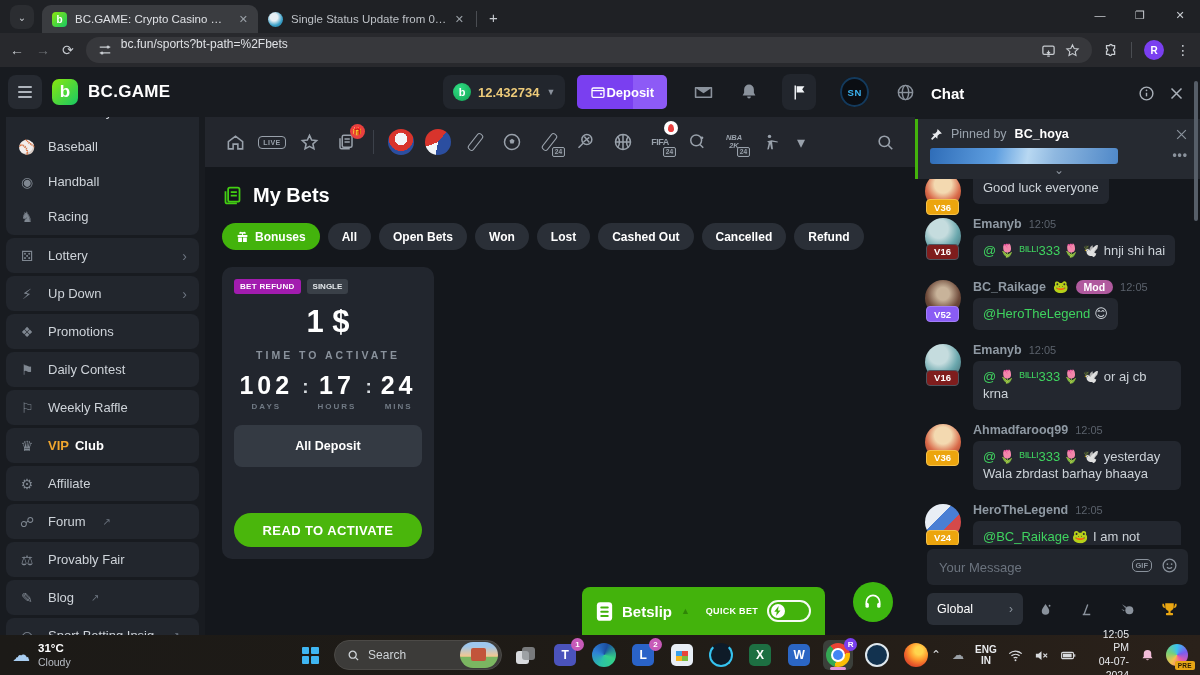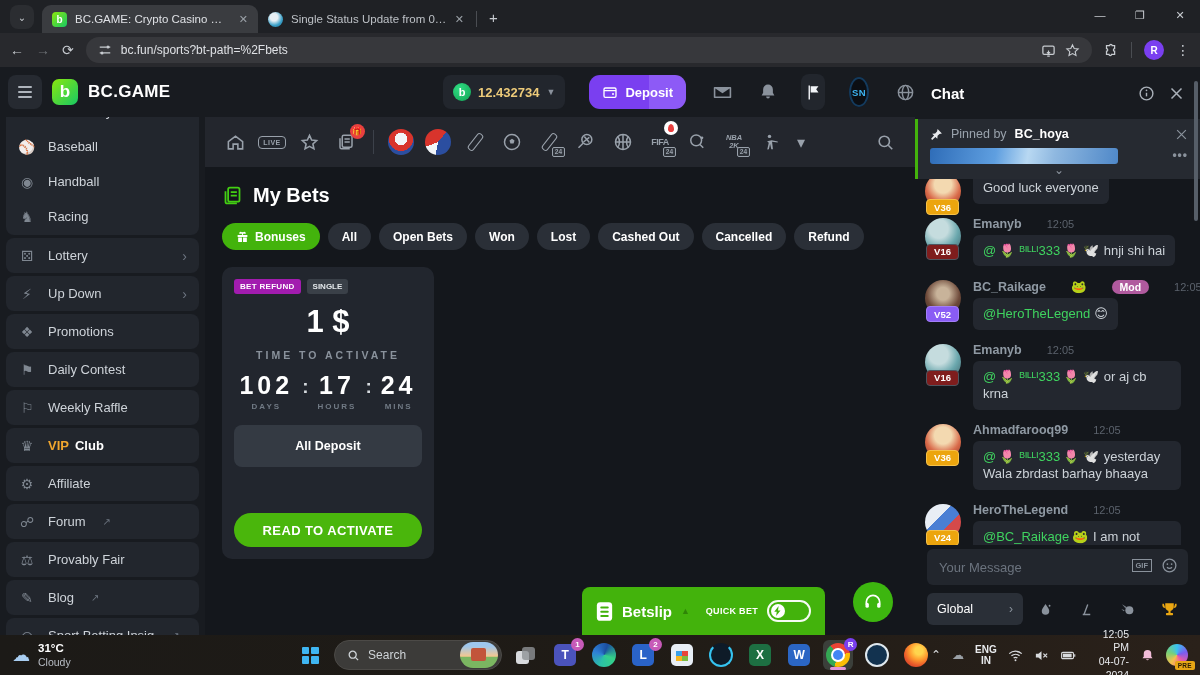--- a/index.html
+++ b/index.html
@@ -17,21 +17,21 @@
 .fav{flex:none;width:15px;height:15px;border-radius:4px;background:linear-gradient(135deg,#8ae70e,#17c964);color:#fff;font-weight:800;font-size:10px;display:flex;align-items:center;justify-content:center}
 .fav2{flex:none;width:15px;height:15px;border-radius:50%;background:radial-gradient(circle at 40% 35%,#e8f0f5 28%,#3aa0c8 62%,#1c6e92)}
 .tab .x{color:#9aa0a6;font-size:11px;flex:none}
 .tabsep{width:1px;height:16px;background:#4a4d52;margin:0 2px 6px}
 .newtab{color:#c7cbd0;font-size:15px;margin:0 0 7px 10px}
 .winctl{position:absolute;right:0;top:0;height:30px;display:flex}
 .winctl span{width:40px;display:flex;align-items:center;justify-content:center;color:#c7cbd0;font-size:11px}
 .urlbar{height:34px;background:#28292d;display:flex;align-items:center;padding:0 10px;gap:12px}
 .nav-ic{color:#c7cbd0;font-size:14px}
 .nav-ic.dim{color:#6d7176}
-.urlpill{flex:1;height:26px;background:#37383c;border-radius:13px;display:flex;align-items:center;padding:0 12px;gap:9px;font-size:12px;color:#dfe1e5}
+.urlpill{flex:1;height:26px;background:#37383c;border-radius:13px;display:flex;padding:0 12px;gap:9px;font-size:12px;color:#dfe1e5}
 .urlpill svg{flex:none}
 .url-text{flex:1}
 .chip-ic{color:#c7cbd0;display:flex;align-items:center}
 .profile-r{width:20px;height:20px;border-radius:50%;background:#7a3ff0;color:#fff;font-size:10px;font-weight:800;display:flex;align-items:center;justify-content:center}
 .vsep{width:1px;height:16px;background:#4a4d52}
 
 
 .content{display:flex;height:568px}
 
 
@@ -51,21 +51,21 @@
 .vip-p{color:#f0a62e;font-weight:800}
 .vip-s{color:#fff;font-weight:800;margin-left:4px}
 
 
 .main{flex:1;display:flex;flex-direction:column;position:relative;min-width:0;background:#14171c}
 .acct{height:50px;background:#181b20;display:flex;align-items:center;flex:none}
 .balance{margin-left:238px;height:34px;background:#22262d;border-radius:8px;display:flex;align-items:center;gap:7px;padding:0 10px}
 .coin{width:18px;height:18px;border-radius:50%;background:radial-gradient(circle at 35% 30%,#2fdc82,#12a355);display:flex;align-items:center;justify-content:center;font-size:11px;font-weight:800;color:#fff}
 .bal-num{font-size:13px;font-weight:bold;color:#ecca79}
 .bal-chev{color:#8a919c;font-size:9px}
-.dep{margin-left:24px;height:34px;padding:0 13px;border-radius:11px;background:linear-gradient(90deg,#7a3ff0 62%,#8d5af6 62%);display:flex;align-items:center;gap:7px;font-size:13px;font-weight:bold;color:#fff}
+.dep{margin-left:12px;height:34px;padding:0 13px;border-radius:5px;background:linear-gradient(90deg,#7a3ff0 62%,#8d5af6 62%);display:flex;align-items:center;gap:0;font-size:13px;font-weight:bold;color:#fff}
 .acct-ic{color:#8a929c;margin-left:27px;display:flex}
 .flagbox{width:36px;height:36px;background:#22262d;border-radius:8px;display:flex;align-items:center;justify-content:center;margin-left:24px}
 .avatar-sn{width:30px;height:30px;border-radius:50%;background:#0b0e13;box-shadow:0 0 0 2px #143a5c inset;margin-left:24px;display:flex;align-items:center;justify-content:center;font-size:9.5px;font-weight:700;color:#3db4f2;letter-spacing:.5px}
 
 .sports{height:50px;background:#23262d;display:flex;align-items:center;gap:9px;padding:0 16px;flex:none}
 .sp{width:28px;height:30px;display:flex;align-items:center;justify-content:center;color:#99a1ab;position:relative;flex:none}
 .live-badge{border:1.5px solid #99a1ab;border-radius:4px;font-size:7px;font-weight:800;padding:2px 4px;letter-spacing:.5px}
 .bets-badge{position:absolute;top:-3px;right:-5px;background:#e8403f;color:#fff;border-radius:50%;width:15px;height:15px;font-size:8px;display:flex;align-items:center;justify-content:center}
 .sdivider{width:1px;height:24px;background:#3c414a;margin:0 4px;flex:none}
 .logo-circle{width:26px;height:26px;border-radius:50%;flex:none}
@@ -127,31 +127,31 @@
 .msg.partial{margin-top:-15px}
 .avatar{position:absolute;left:0;top:1px;width:36px;height:36px;border-radius:50%}
 .av-emanyb{background:radial-gradient(circle at 38% 30%,#c5dcde 0 28%,#6aa7ad 58%,#3d5c63)}
 .av-raikage{background:radial-gradient(circle at 50% 38%,#c8b39a 0 22%,#6e4a3a 58%,#2e2420)}
 .av-ahmad{background:radial-gradient(circle at 50% 32%,#f3d9b0 0 28%,#d96a4a 58%,#7a3020)}
 .av-hero{background:linear-gradient(135deg,#e8eef5 0 38%,#4a7fd4 38% 62%,#d44a4a 62%)}
 .lvl{position:absolute;left:1px;top:27px;min-width:33px;height:16px;border-radius:4px;font-size:9.5px;font-weight:800;display:flex;align-items:center;justify-content:center;padding:0 3px}
 .lvl-dark{background:#7f1d1d;border:1px solid #4d555f;color:#fff}
 .lvl-purple{background:#8a5cf5;border:1px solid #a27ef8;color:#fff}
 .lvl-amber{background:#eca50e;border:1px solid #f5c14a;color:#fff}
-.mhead{font-size:12.5px;color:#8f99a3;font-weight:bold;display:flex;align-items:center;gap:25px;margin-bottom:4px}
+.mhead{font-size:12.5px;color:#8f99a3;font-weight:bold;display:flex;align-items:center;gap:7px;margin-bottom:4px}
 .mtime{color:#5b626c;font-weight:normal;font-size:11px}
 .modchip{background:#b05a9e;border-radius:8px;padding:1px 8px;font-size:10.5px;color:#fff;font-weight:bold}
 .bubble{display:inline-block;background:#23272f;border-radius:6px;padding:7px 10px;font-size:13px;color:#ccd2d8;line-height:1.35;max-width:208px}
 .mention{color:#3fd35f}
 .mbody{margin-left:4px}
 .chat-input{margin:4px 12px 8px;position:relative;flex:none}
 .msg-in{width:100%;height:36px;background:#22262d;border:none;border-radius:6px;padding:0 70px 0 12px;color:#ccd2d8;font-size:13px;outline:none;font-family:inherit}
 .msg-in::placeholder{color:#6b737e}
 .in-ics{position:absolute;right:10px;top:8px;display:flex;gap:9px;color:#8a929c;align-items:center}
-.gif{border:1.5px solid #8a929c;border-radius:0;font-size:7.5px;font-weight:800;padding:2px 3px;line-height:1}
+.gif{border:1.5px solid #8a929c;border-radius:5px;font-size:7.5px;font-weight:800;padding:2px 3px;line-height:1}
 .chat-foot{display:flex;align-items:center;margin:0 12px 10px;gap:4px;flex:none}
 .room{width:96px;height:32px;background:#2a2f37;border-radius:6px;display:flex;align-items:center;justify-content:space-between;padding:0 10px;font-size:12.5px;flex:none}
 .rchev{color:#8a929c;font-size:12px}
 .fic{flex:1;display:flex;justify-content:center;color:#8a929c}
 .chat-scroll{position:absolute;right:2px;top:14px;width:4px;height:140px;background:#565e68;border-radius:2px}
 
 
 .taskbar{position:absolute;left:0;bottom:0;width:1200px;height:40px;background:linear-gradient(90deg,#1c1a17,#1f1b16 50%,#2a211a);display:flex;align-items:center}
 .weather{display:flex;align-items:center;gap:8px;margin-left:12px;width:150px}
 .wcloud{font-size:18px;color:#a8cdf0}

